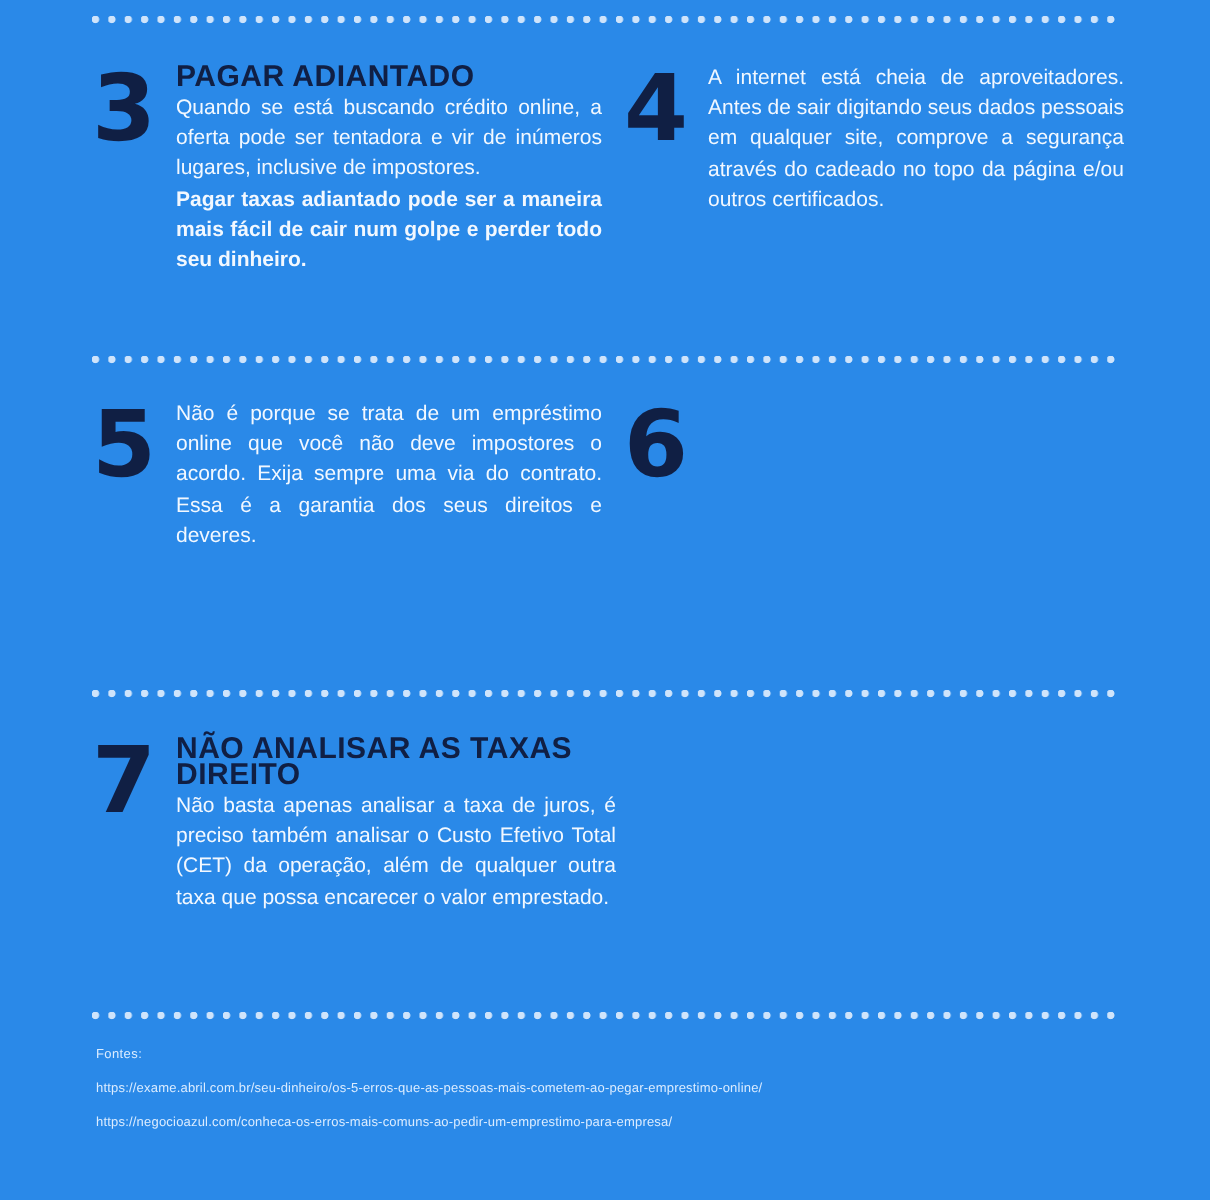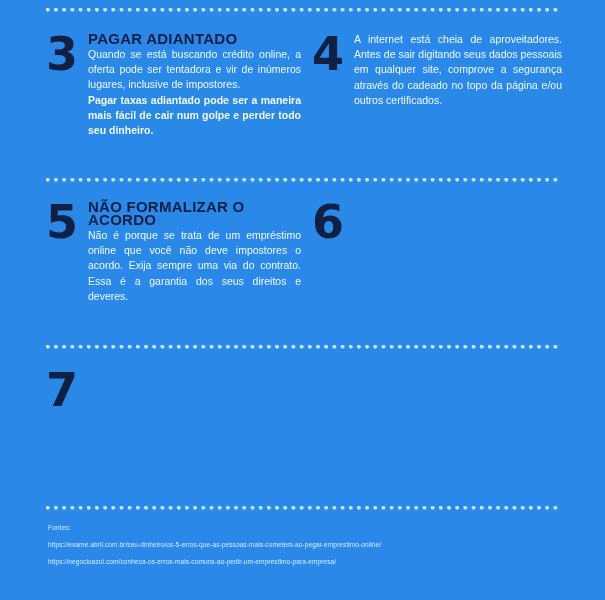--- a/index.html
+++ b/index.html
@@ -148,31 +148,34 @@
     <div class="tip tip-4">
       <div class="tip-num">4</div>
       <div class="tip-body">
         <p class="tip-text">A internet está cheia de aproveitadores. Antes de sair digitando seus dados pessoais em qualquer site, comprove a segurança através do cadeado no topo da página e/ou outros certificados.</p>
       </div>
     </div>
 
     <div class="tip tip-5">
       <div class="tip-num">5</div>
       <div class="tip-body">
-        <p class="tip-title">NÃO FORMALIZAR O ACORDO</p>
         <p class="tip-text">Não é porque se trata de um empréstimo online que você não deve impostores o acordo. Exija sempre uma via do contrato. Essa é a garantia dos seus direitos e deveres.</p>
       </div>
     </div>
 
     <div class="tip tip-6">
       <div class="tip-num">6</div>
     </div>
 
     <div class="tip tip-7">
       <div class="tip-num">7</div>
+      <div class="tip-body">
+        <p class="tip-title">NÃO ANALISAR AS TAXAS DIREITO</p>
+        <p class="tip-text">Não basta apenas analisar a taxa de juros, é preciso também analisar o Custo Efetivo Total (CET) da operação, além de qualquer outra taxa que possa encarecer o valor emprestado.</p>
+      </div>
     </div>
 
   </div>
 
   <div class="footer">
     <p class="footer-label">Fontes:</p>
     <a class="footer-link" href="#">https://exame.abril.com.br/seu-dinheiro/os-5-erros-que-as-pessoas-mais-cometem-ao-pegar-emprestimo-online/</a>
     <a class="footer-link" href="#">https://negocioazul.com/conheca-os-erros-mais-comuns-ao-pedir-um-emprestimo-para-empresa/</a>
   </div>
 

